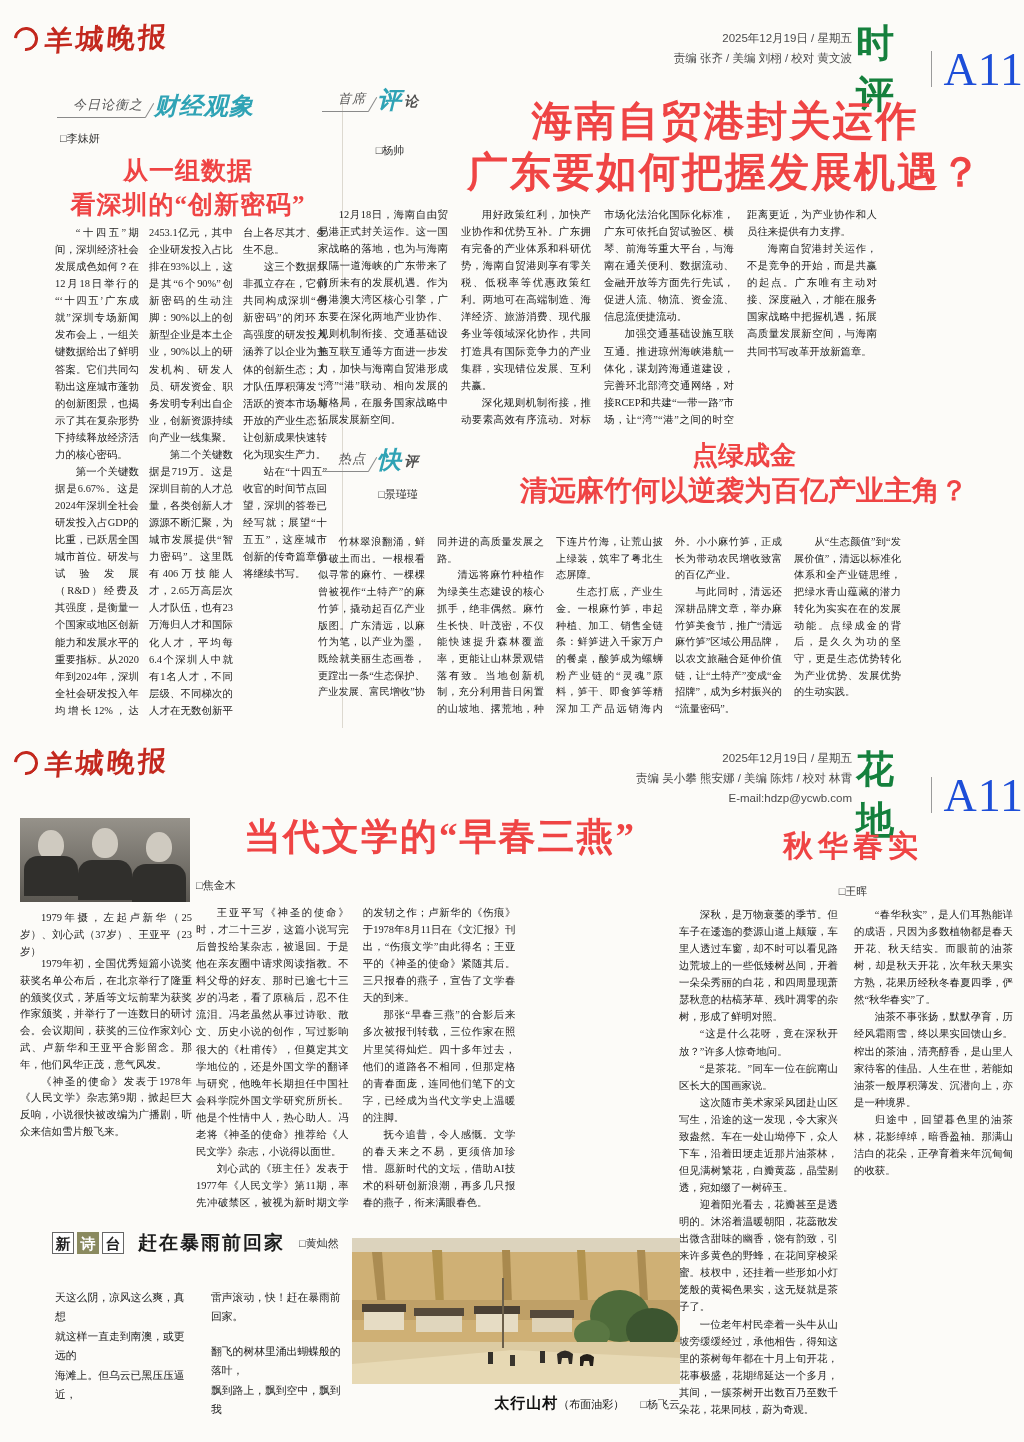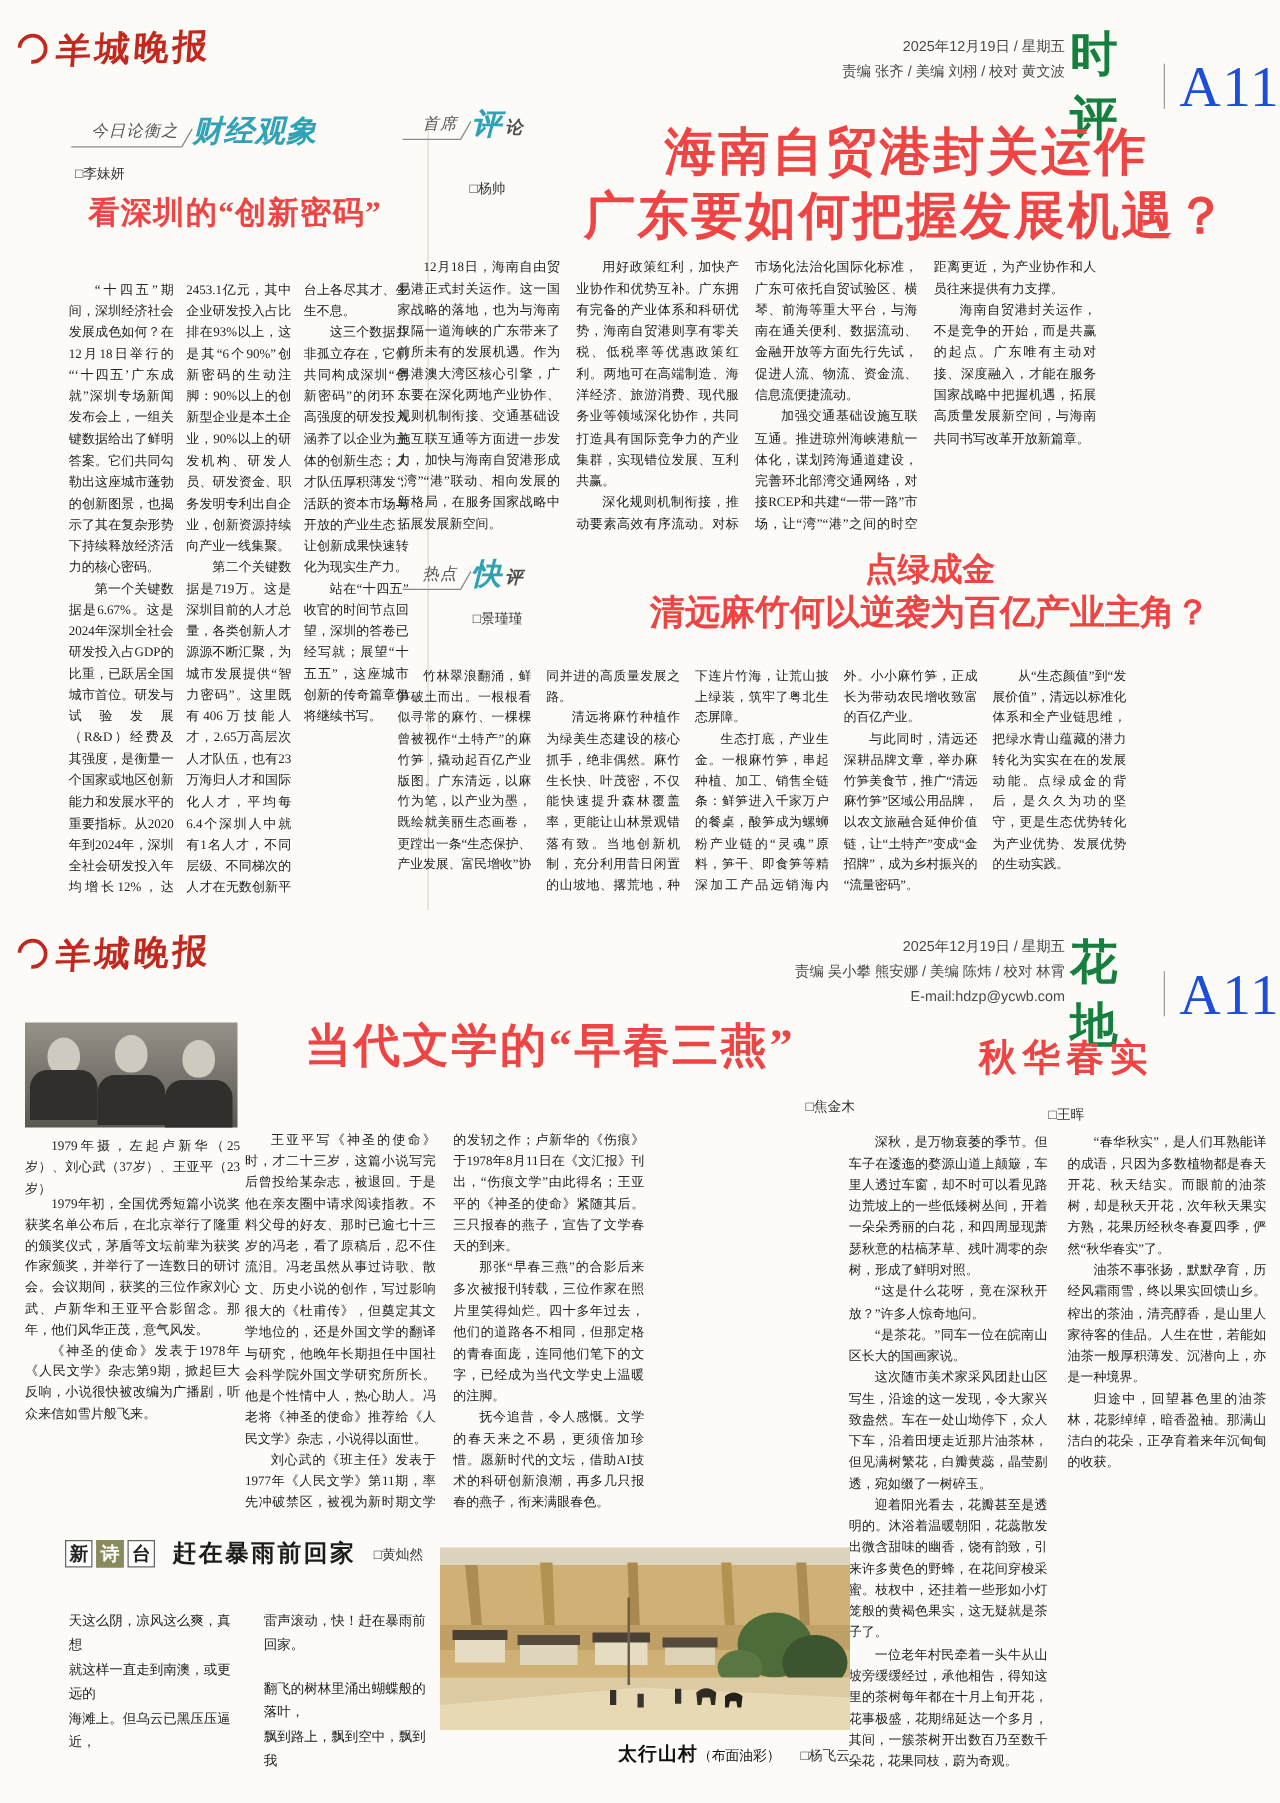--- a/index.html
+++ b/index.html
@@ -92,20 +92,21 @@
 
   <div class="abs vrule" style="left:342px;top:96px;height:632px;"></div>
 
   <div class="abs kicker" style="left:57px;top:94px;">
     <span class="pre">今日论衡之</span>
     <span class="slash"></span>
     <span class="big">财经观象</span>
   </div>
   <div class="abs byline" style="left:60px;top:131px;width:240px;text-align:left;">□李妹妍</div>
   <div class="abs hl hl-shenzhen" style="left:40px;top:154px;width:296px;">
+    <div>从一组数据</div>
     <div>看深圳的“创新密码”</div>
   </div>
   <div class="abs cols b-shenzhen">
       <p>“十四五”期间，深圳经济社会发展成色如何？在12月18日举行的“‘十四五’广东成就”深圳专场新闻发布会上，一组关键数据给出了鲜明答案。它们共同勾勒出这座城市蓬勃的创新图景，也揭示了其在复杂形势下持续释放经济活力的核心密码。</p>
       <p>第一个关键数据是6.67%。这是2024年深圳全社会研发投入占GDP的比重，已跃居全国城市首位。研发与试验发展（R&amp;D）经费及其强度，是衡量一个国家或地区创新能力和发展水平的重要指标。从2020年到2024年，深圳全社会研发投入年均增长12%，达2453.1亿元，其中企业研发投入占比排在93%以上，这是其“6个90%”创新密码的生动注脚：90%以上的创新型企业是本土企业，90%以上的研发机构、研发人员、研发资金、职务发明专利出自企业，创新资源持续向产业一线集聚。</p>
       <p>第二个关键数据是719万。这是深圳目前的人才总量，各类创新人才源源不断汇聚，为城市发展提供“智力密码”。这里既有406万技能人才，2.65万高层次人才队伍，也有23万海归人才和国际化人才，平均每6.4个深圳人中就有1名人才，不同层级、不同梯次的人才在无数创新平台上各尽其才、生生不息。</p>
       <p>这三个数据并非孤立存在，它们共同构成深圳“创新密码”的闭环：高强度的研发投入涵养了以企业为主体的创新生态；人才队伍厚积薄发；活跃的资本市场与开放的产业生态，让创新成果快速转化为现实生产力。</p>
       <p>站在“十四五”收官的时间节点回望，深圳的答卷已经写就；展望“十五五”，这座城市创新的传奇篇章仍将继续书写。</p>
     </div>
 
@@ -172,21 +173,21 @@
   </div>
   <div class="abs caption" style="left:20px;top:910px;width:172px;">
     <p>1979年摄，左起卢新华（25岁）、刘心武（37岁）、王亚平（23岁）</p>
   </div>
   <div class="abs cols b-lead caption" style="text-align:justify;">
       <p>1979年初，全国优秀短篇小说奖获奖名单公布后，在北京举行了隆重的颁奖仪式，茅盾等文坛前辈为获奖作家颁奖，并举行了一连数日的研讨会。会议期间，获奖的三位作家刘心武、卢新华和王亚平合影留念。那年，他们风华正茂，意气风发。</p>
       <p>《神圣的使命》发表于1978年《人民文学》杂志第9期，掀起巨大反响，小说很快被改编为广播剧，听众来信如雪片般飞来。</p>
     </div>
 
   <div class="abs hl hl-sanyan" style="left:196px;top:812px;width:488px;">当代文学的“早春三燕”</div>
-  <div class="abs byline" style="left:196px;top:878px;width:488px;text-align:right;">□焦金木</div>
+  <div class="abs byline" style="left:196px;top:878px;width:488px;text-align:left;">□焦金木</div>
   <div class="abs cols b-sanyan">
       <p>王亚平写《神圣的使命》时，才二十三岁，这篇小说写完后曾投给某杂志，被退回。于是他在亲友圈中请求阅读指教。不料父母的好友、那时已逾七十三岁的冯老，看了原稿后，忍不住流泪。冯老虽然从事过诗歌、散文、历史小说的创作，写过影响很大的《杜甫传》，但奠定其文学地位的，还是外国文学的翻译与研究，他晚年长期担任中国社会科学院外国文学研究所所长。他是个性情中人，热心助人。冯老将《神圣的使命》推荐给《人民文学》杂志，小说得以面世。</p>
       <p>刘心武的《班主任》发表于1977年《人民文学》第11期，率先冲破禁区，被视为新时期文学的发轫之作；卢新华的《伤痕》于1978年8月11日在《文汇报》刊出，“伤痕文学”由此得名；王亚平的《神圣的使命》紧随其后。三只报春的燕子，宣告了文学春天的到来。</p>
       <p>那张“早春三燕”的合影后来多次被报刊转载，三位作家在照片里笑得灿烂。四十多年过去，他们的道路各不相同，但那定格的青春面庞，连同他们笔下的文字，已经成为当代文学史上温暖的注脚。</p>
       <p>抚今追昔，令人感慨。文学的春天来之不易，更须倍加珍惜。愿新时代的文坛，借助AI技术的科研创新浪潮，再多几只报春的燕子，衔来满眼春色。</p>
     </div>
 
   <div class="abs hl hl-qiuhua" style="left:686px;top:826px;width:334px;">秋华春实</div>
   <div class="abs byline" style="left:686px;top:884px;width:334px;text-align:center;">□王晖</div>
   <div class="abs cols b-qiuhua">

